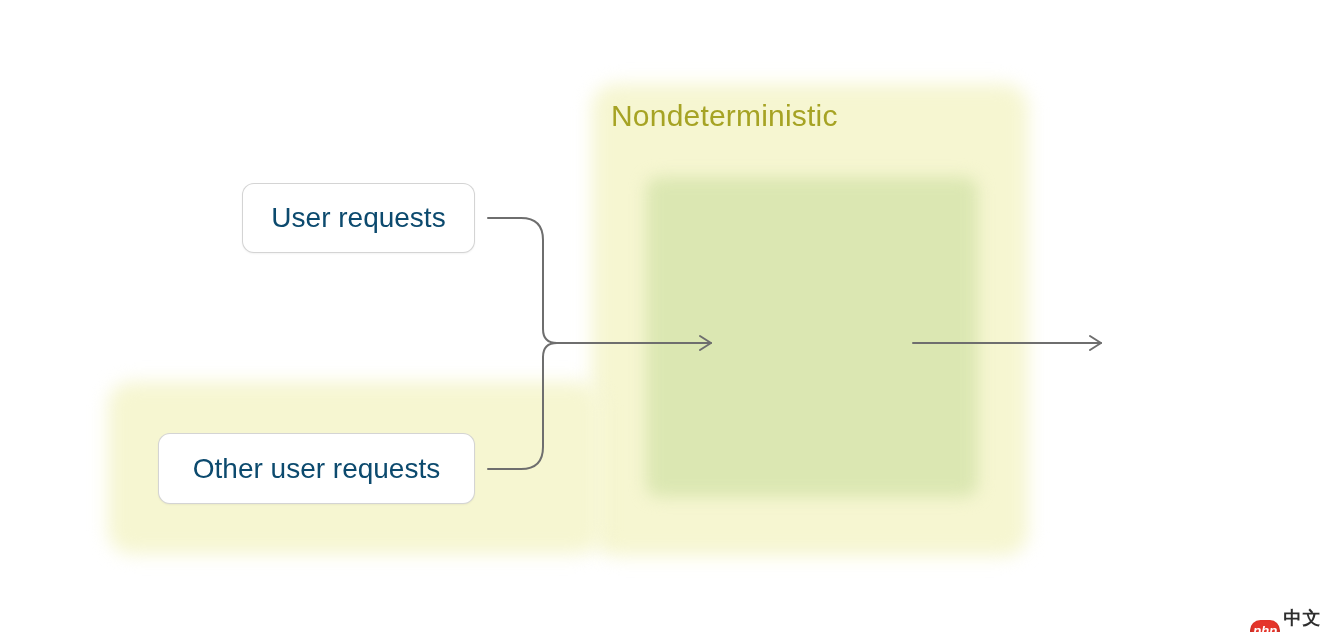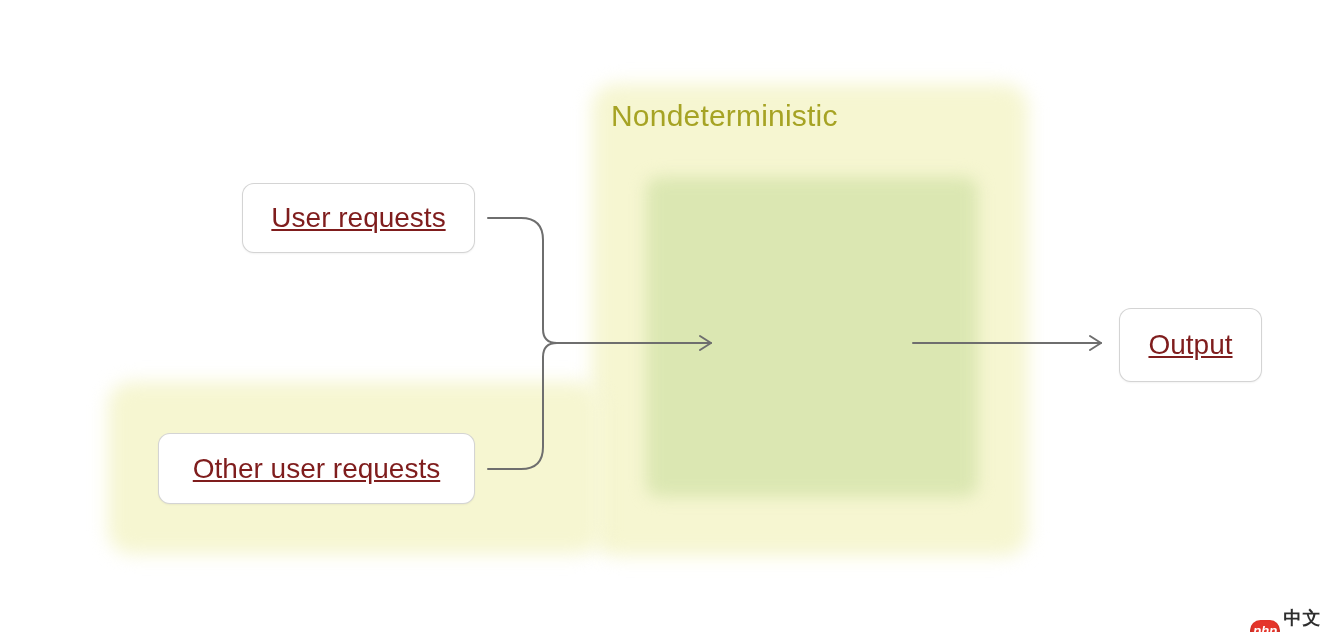--- a/index.html
+++ b/index.html
@@ -17,24 +17,23 @@
 
   .region-label { position:absolute; font-size:30px; letter-spacing:0.2px; white-space:nowrap; }
   .label-nondeterministic { left:611px; top:99px; }
   .label-deterministic    { left:667px; top:194px; }
 
   .node {
     position:absolute;
     background:#ffffff;
     border:1.5px solid rgba(0,0,0,0.17);
     display:flex; align-items:center; justify-content:center;
-    color:#7f1d1d;
+    color:#0c4a6e;
     box-shadow:0 1px 2px rgba(0,0,0,0.05);
     white-space:nowrap;
-    text-decoration:underline;
   }
   .node-user-requests       { left:242px;  top:183px; width:231px; height:68px;  border-radius:12px; font-size:28px; }
   .node-other-user-requests { left:158px;  top:433px; width:315px; height:69px;  border-radius:12px; font-size:28px;align-items:center; }
   .node-model               { left:728px;  top:260px; width:167px; height:164px; border-radius:14px; font-size:32px; }
   .node-output              { left:1119px; top:308px; width:141px; height:72px;  border-radius:12px; font-size:28px; }
 
   svg.connectors { position:absolute; left:0; top:0; width:1336px; height:632px; pointer-events:none; }
   svg.connectors path.wire { fill:none; stroke-width:2px; stroke-linecap:round; }
 
   .watermark { position:absolute; left:1250px; top:606px; display:flex; align-items:center; gap:3px; }
@@ -68,22 +67,19 @@
     <path class="wire" marker-end="url(#arrowhead)" d="M 556 343 H 711" style="stroke: rgb(110, 110, 110);"></path>
     <path class="wire" marker-end="url(#arrowhead)" d="M 913 343 H 1101" style="stroke: rgb(110, 110, 110);"></path>
   </svg>
 
   <div class="node node-user-requests">
     <span>User requests</span>
   </div>
   <div class="node node-other-user-requests">
     <span>Other user requests</span>
   </div>
-  <div class="node node-output">
-    <span>Output</span>
-  </div>
 
   <div class="watermark">
     <span class="wm-badge" style="background: rgb(229, 53, 43);">php</span>
     <span class="wm-site">中文网</span>
   </div>
 
 </div>
 
 </body></html>

